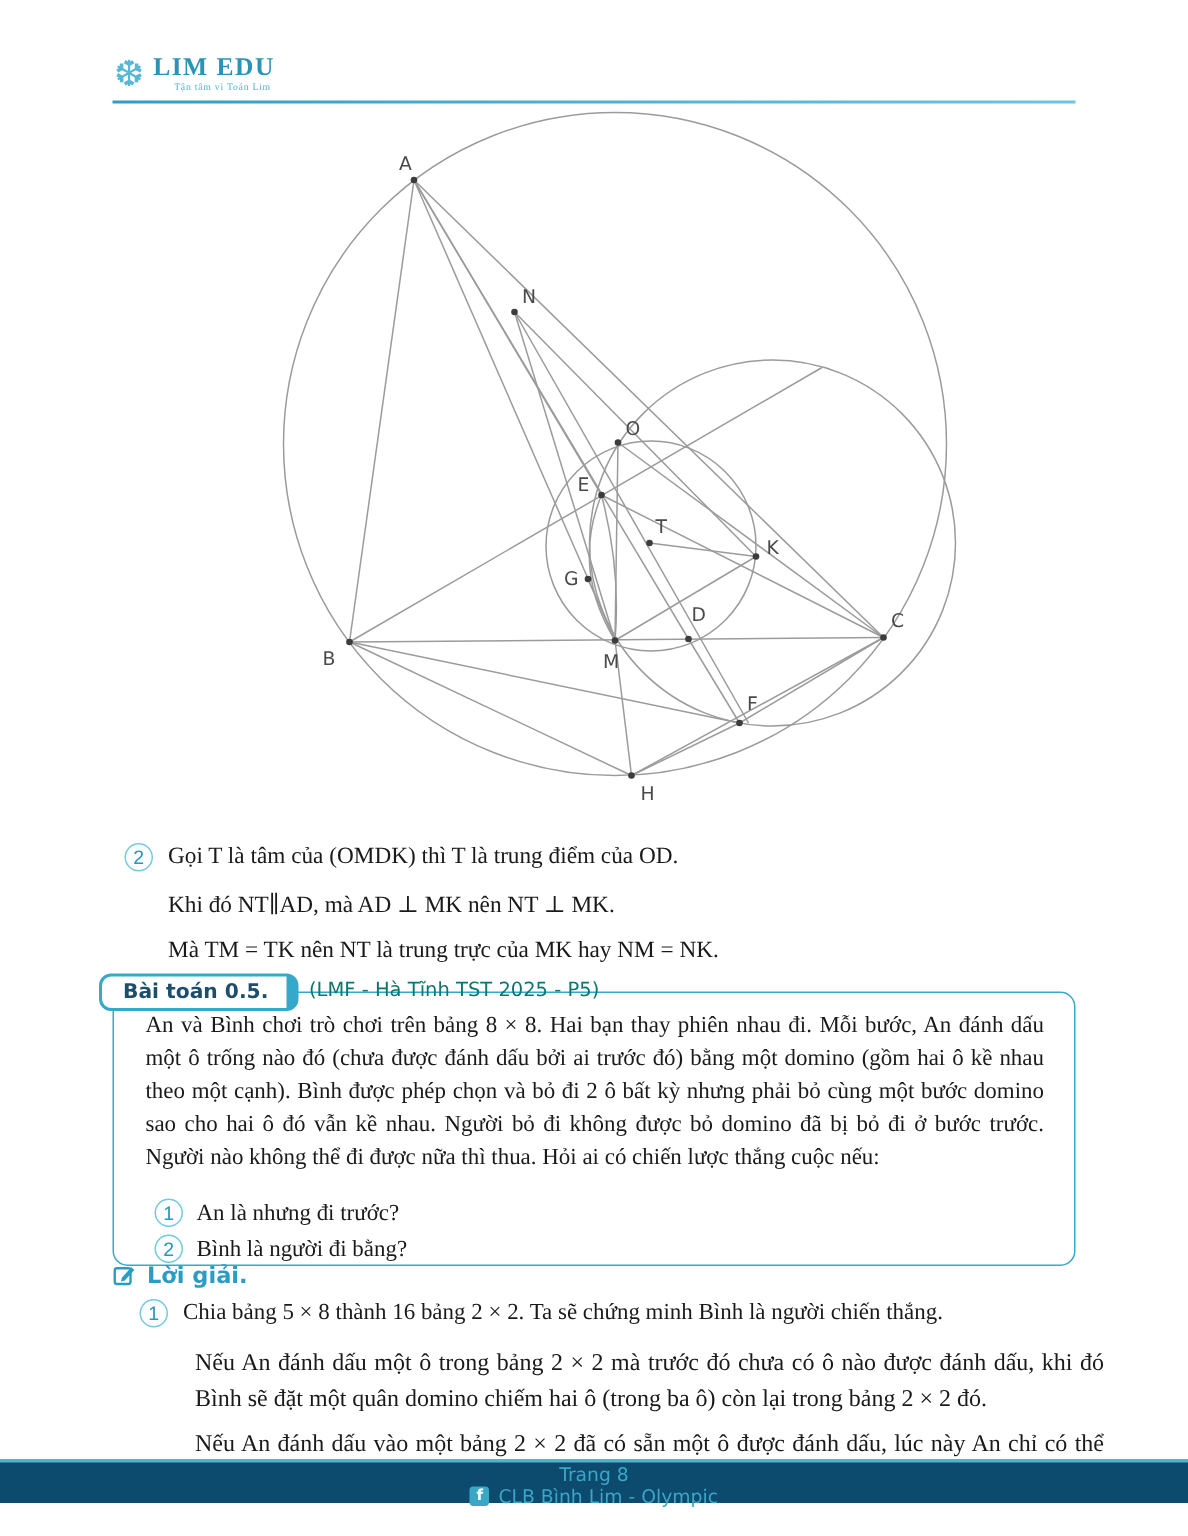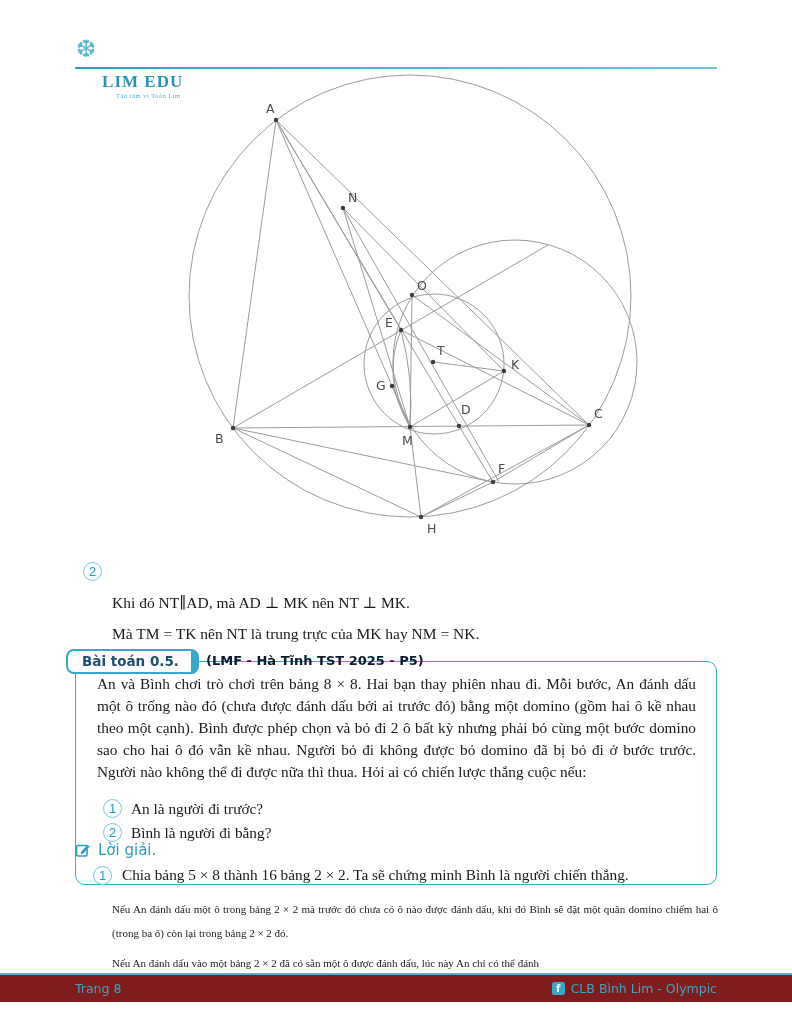--- a/index.html
+++ b/index.html
@@ -3,58 +3,58 @@
 <meta charset="utf-8">
 <style>
   html,body{margin:0;padding:0;background:#ffffff;}
   .page{position:relative;width:792px;height:1024px;background:#fff;overflow:hidden;
         font-family:"Liberation Serif","DejaVu Serif",serif;color:#1a1a1a;}
   
   .brand{position:absolute;left:76px;top:36px;display:flex;align-items:flex-start;}
   .brand-flake{font-family:"DejaVu Sans",sans-serif;font-size:24px;color:#56b8d4;line-height:26px;}
   .brand-text{margin-left:6px;}
   .brand-name{font-family:"Liberation Serif",serif;font-weight:bold;font-size:17px;
-              color:#2b93b5;letter-spacing:1px;line-height:18px;margin-top:37px;}
+              color:#2b93b5;letter-spacing:1px;line-height:18px;}
   .brand-tag{font-family:Liberation Serif, serif;font-size:6.5px;color:#4fb3d0;
              letter-spacing:.5px;margin-left:14px;margin-top:1px;}
   .head-rule{position:absolute;left:75px;top:67px;width:642px;height:2px;
              background:linear-gradient(90deg,#2d9fc2,#6cc6de);}
   
   .fig{position:absolute;left:0;top:0;width:792px;height:560px;}
   .fig line,.fig circle.c,.fig path{stroke:#9b9b9b;stroke-width:1;fill:none;}
   
   .badge{display:inline-flex;align-items:center;justify-content:center;
          width:19px;height:19px;border-radius:50%;border:1.5px solid #74cade;
          color:#2599bb;background:#fcfeff;font-family:"Liberation Sans",sans-serif;
          font-size:13px;flex:0 0 19px;box-sizing:border-box;}
   .step-row{position:absolute;left:83px;display:flex;align-items:flex-start;gap:10px;
             font-size:15.5px;}
   .step-line{position:absolute;left:112px;font-size:15.5px;}
   
-  .pbox{position:absolute;left:75px;top:661px;width:642px;height:224px;box-sizing:border-box;
+  .pbox{position:absolute;left:75px;top:661px;width:642px;height:183px;box-sizing:border-box;
         border:1.5px solid #35a9c9;border-radius:10px;background:#fff;}
   .ptab{position:absolute;left:-10px;top:-13px;background:#fff;border:2px solid #35a9c9;
         border-right:8px solid #35a9c9;border-radius:8px;padding:2px 12px 3px 14px;
         font-family:"DejaVu Sans",sans-serif;font-weight:bold;font-size:13.5px;color:#1d4e6e;}
   .psrc{position:absolute;left:130px;top:-9px;font-family:"DejaVu Sans",sans-serif;
-        font-weight:bold;font-size:13px;color:#0f172a;}
+        font-weight:normal;font-size:13px;color:#0f766e;}
   .pbody{margin:11px 20px 16px 21px;font-size:15.3px;line-height:22px;text-align:justify;}
   .pitem{display:flex;align-items:center;gap:9px;margin:5px 0 0 27px;font-size:15.3px;}
   
   .sol-head{position:absolute;left:75px;top:841px;display:flex;align-items:center;gap:7px;
-            font-family:"DejaVu Sans",sans-serif;font-weight:normal;font-size:15px;color:#2b9cc4;}
+            font-family:"DejaVu Sans",sans-serif;font-weight:bold;font-size:15px;color:#2b9cc4;}
   .sol-step{position:absolute;left:93px;top:866px;display:flex;align-items:flex-start;gap:10px;
             font-size:15.3px;}
-  .sol-para{position:absolute;left:112px;width:606px;font-size:11px;line-height:24px;
+  .sol-para{position:absolute;left:130px;width:606px;font-size:16px;line-height:24px;
             text-align:justify;}
   
-  .footer{position:absolute;left:0;top:973px;width:792px;height:29px;background:#7f1d1d;
+  .footer{position:absolute;left:0;top:973px;width:792px;height:29px;background:#0c4a6e;
           border-top:2px solid #4eb1cf;box-sizing:border-box;display:flex;
           align-items:center;justify-content:space-between;padding:0 75px;
-          font-family:"DejaVu Sans",sans-serif;font-size:12.5px;color:#3aa7c6;}
+          font-family:"DejaVu Sans",sans-serif;font-size:12.5px;color:#3aa7c6;flex-direction:column;}
   .foot-right{display:flex;align-items:center;gap:6px;}
   .fb{display:inline-flex;align-items:center;justify-content:center;width:13px;height:13px;
       border-radius:2.5px;background:#3aa7c6;color:#fff;font-weight:bold;font-size:10px;
       font-family:"DejaVu Sans",sans-serif;}
 </style>
 </head>
 <body>
 
 <div class="page">
 
@@ -125,31 +125,32 @@
         <text x="594" y="418" fill="#4a4a4a" style="font:12.5px &quot;DejaVu Sans&quot;,sans-serif;">C</text>
         <circle cx="493" cy="482" r="2.2" fill="#3c3c3c" stroke="none"></circle>
         <text x="498" y="473" fill="#4a4a4a" style="font:12.5px &quot;DejaVu Sans&quot;,sans-serif;">F</text>
         <circle cx="421" cy="517" r="2.2" fill="#3c3c3c" stroke="none"></circle>
         <text x="427" y="533" fill="#4a4a4a" style="font:12.5px &quot;DejaVu Sans&quot;,sans-serif;">H</text>
       </g>
   </svg>
 
   <div class="step-row" style="top:562px;">
     <span class="badge">2</span>
+    <span>Gọi T là tâm của (OMDK) thì T là trung điểm của OD.</span>
   </div>
   <div class="step-line" style="top:625px;">Mà TM = TK nên NT là trung trực của MK hay NM = NK.</div>
   <div class="step-line" style="top:594px;">Khi đó NT∥AD, mà AD ⊥ MK nên NT ⊥ MK.</div>
 
   <div class="pbox">
     <div class="ptab">Bài toán 0.5.</div>
     <div class="psrc">(LMF - Hà Tĩnh TST 2025 - P5)</div>
     <div class="pbody">An và Bình chơi trò chơi trên bảng 8 × 8. Hai bạn thay phiên nhau đi. Mỗi bước, An đánh dấu một ô trống nào đó (chưa được đánh dấu bởi ai trước đó) bằng một domino (gồm hai ô kề nhau theo một cạnh). Bình được phép chọn và bỏ đi 2 ô bất kỳ nhưng phải bỏ cùng một bước domino sao cho hai ô đó vẫn kề nhau. Người bỏ đi không được bỏ domino đã bị bỏ đi ở bước trước. Người nào không thể đi được nữa thì thua. Hỏi ai có chiến lược thắng cuộc nếu:</div>
     <div class="pitem">
       <span class="badge">1</span>
-      <span>An là người đi trước?</span>
+      <span>An là nhưng đi trước?</span>
     </div>
     <div class="pitem">
       <span class="badge">2</span>
       <span>Bình là người đi bằng?</span>
     </div>
   </div>
 
   <div class="sol-head">
     <svg width="16" height="16" viewBox="0 0 16 16">
       <rect x="1.5" y="3.5" width="10.5" height="10.5" rx="1.5" fill="none" stroke="#2b9cc4" stroke-width="1.6"></rect>

